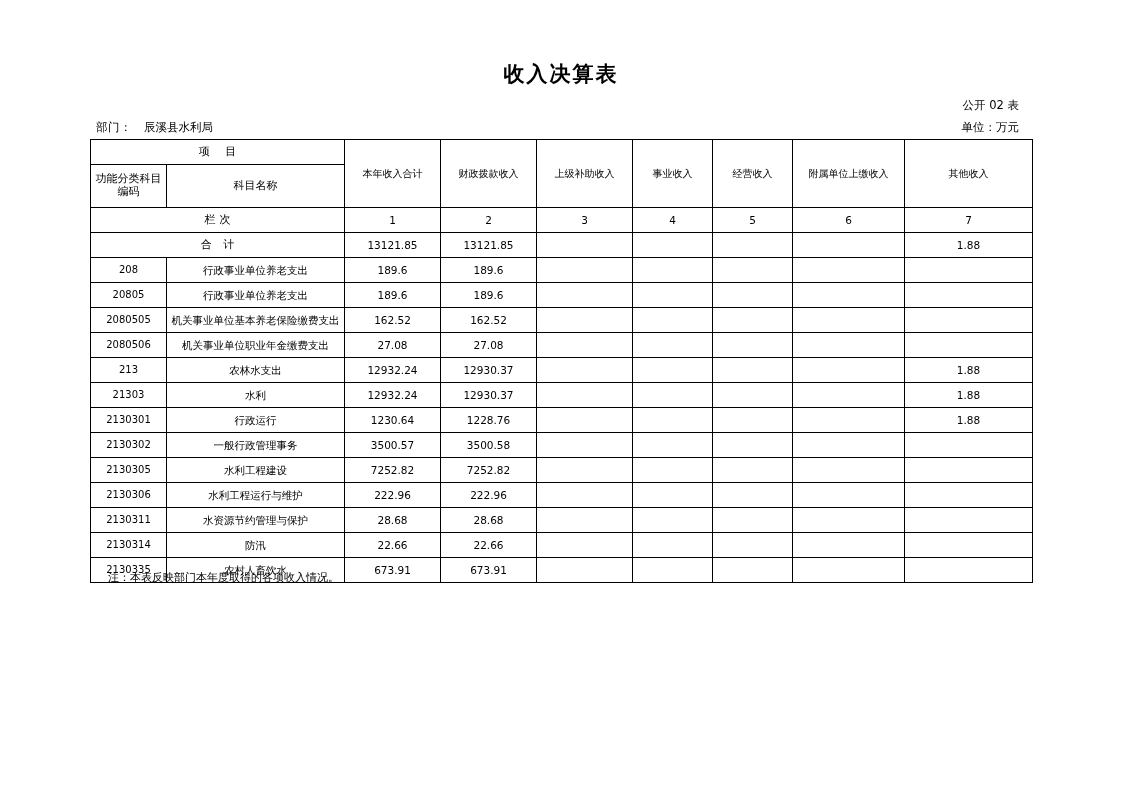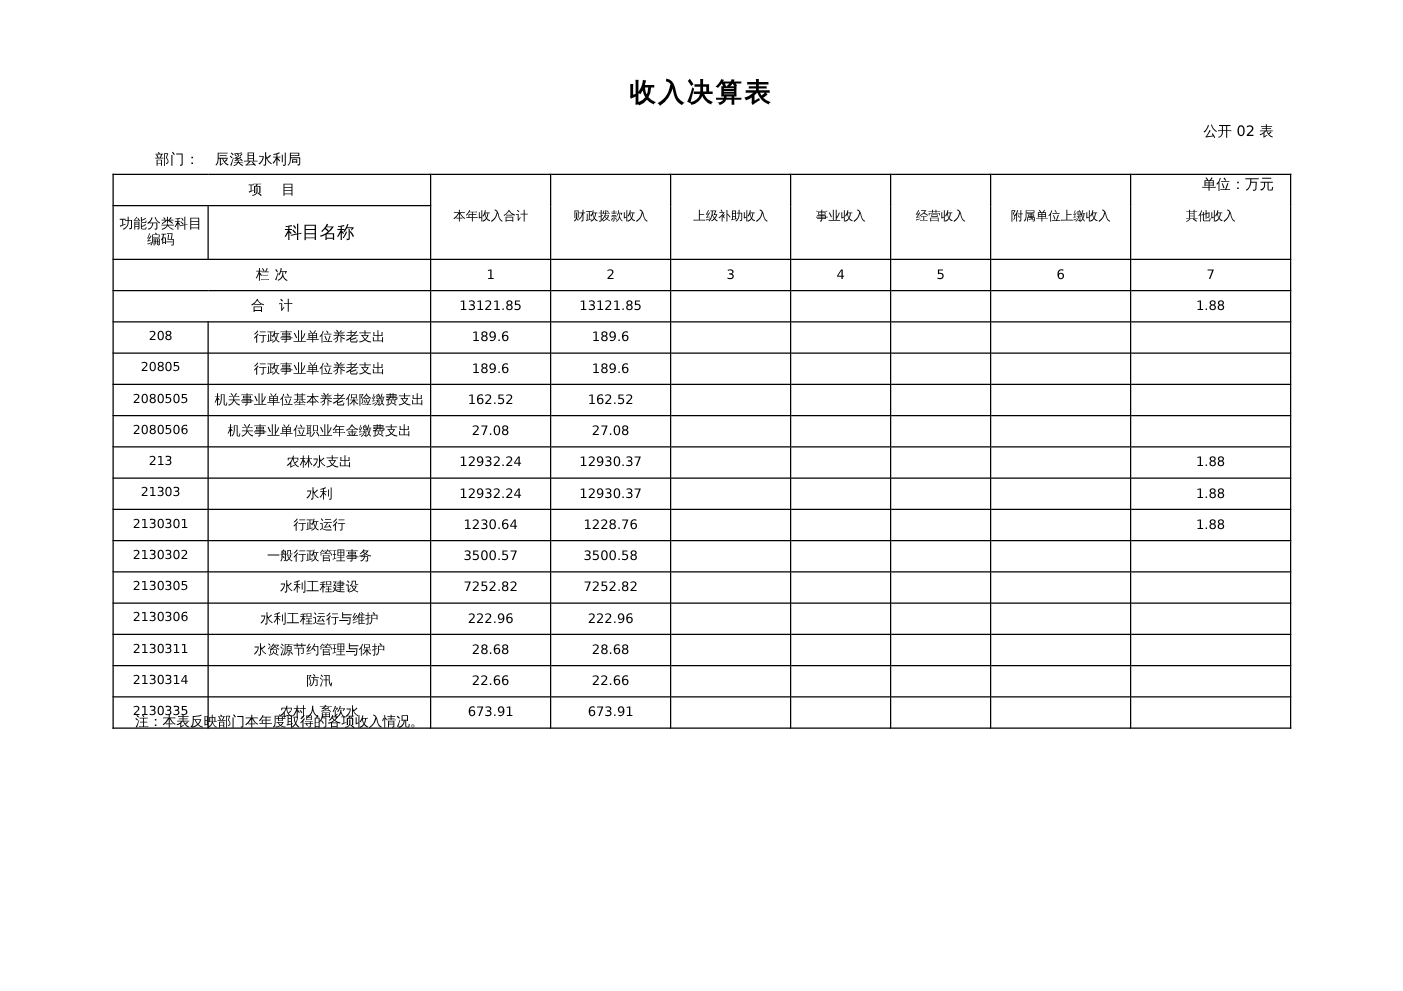--- a/index.html
+++ b/index.html
@@ -37,38 +37,37 @@
     position: absolute;
     top: 98px;
     right: 103px;
     font-size: 11.5px;
     font-family: "DejaVu Sans", sans-serif;
     text-align: right;
   }
   .dept-line {
     position: absolute;
     top: 120px;
-    left: 124px;
+    left: 96px;
     font-size: 11.5px;
     font-family: "DejaVu Sans", sans-serif;
     white-space: nowrap;
   }
   .dept-line .dept-label {
     letter-spacing: 0.5px;
   }
   .dept-line .dept-value {
     margin-left: 12px;
   }
   .unit-line {
     position: absolute;
     top: 120px;
     right: 103px;
     font-size: 11.5px;
     font-family: "DejaVu Sans", sans-serif;
-    margin-top: 20px;
   }
   table.fin {
     position: absolute;
     top: 139px;
     left: 90px;
     width: 942px;
     border-collapse: collapse;
     table-layout: fixed;
     font-family: "DejaVu Sans", sans-serif;
     font-size: 10.5px;
@@ -84,21 +83,21 @@
   td.item-head {
     font-size: 11px;
     letter-spacing: 6px;
     text-indent: 6px;
   }
   td.code-head {
     font-size: 11px;
     line-height: 1.5;
   }
   td.name-head {
-    font-size: 14px;
+    font-size: 11px;
   }
   td.colhead {
     font-size: 10px;
   }
   td.rowlabel {
     font-size: 11px;
     letter-spacing: 4px;
     text-indent: 4px;
   }
   td.code-cell {

